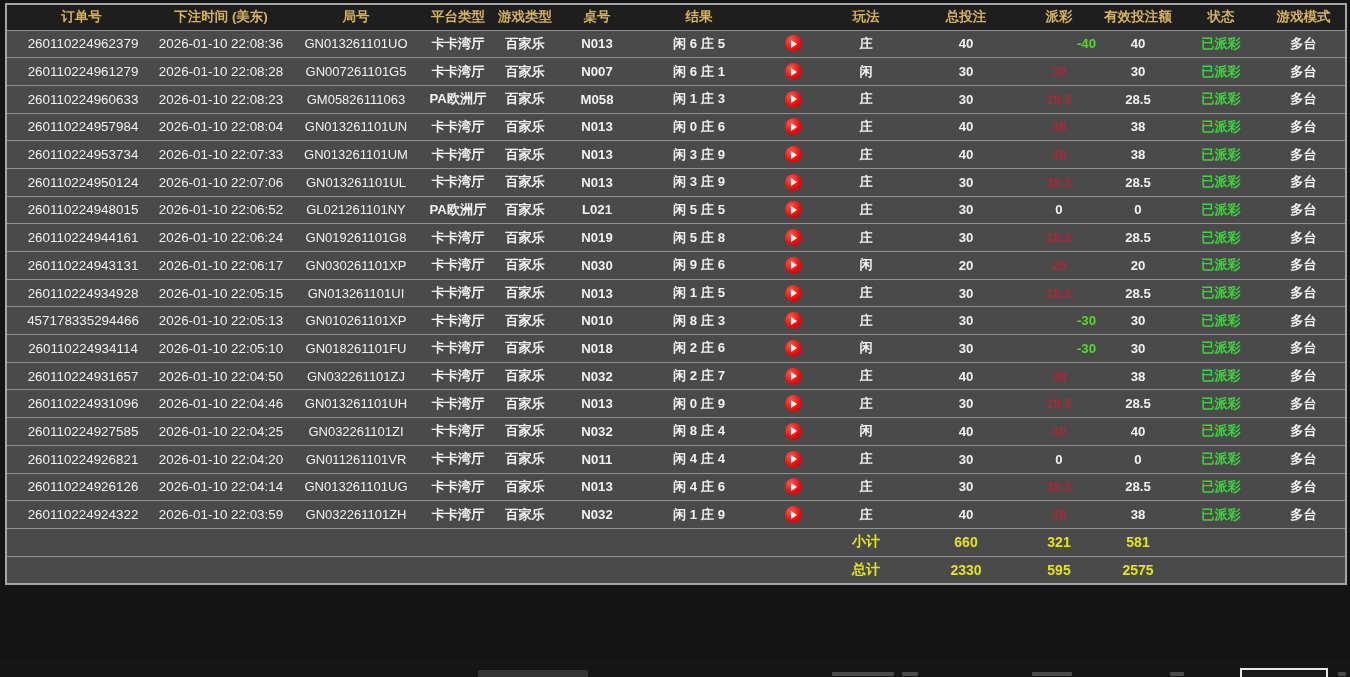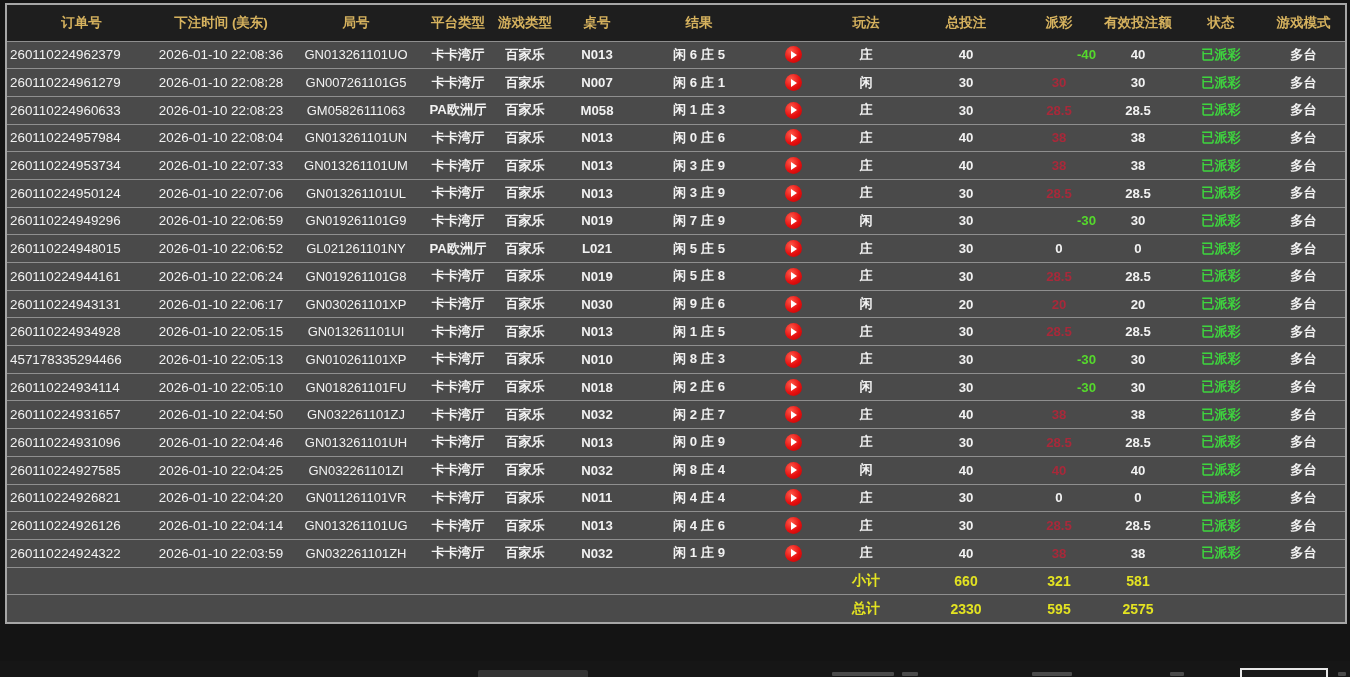--- a/index.html
+++ b/index.html
@@ -17,38 +17,38 @@
     border-collapse: collapse;
     table-layout: fixed;
     border: 2px solid #a6a6a6;
     background: #4a4a4a;
   }
   .bet-table th {
     background: #1e1e1e;
     color: #d6b25e;
     font-weight: 700;
     font-size: 13.5px;
-    height: 37px;
+    height: 26px;
     text-align: center;
     border-bottom: 1px solid #8f8f8f;
     white-space: nowrap;
     overflow: hidden;
   }
   .bet-table td {
     color: #f2f2f2;
     font-size: 13.2px;
     font-weight: 600;
     height: 27.7px;
     text-align: center;
     border-top: 1px solid #8f8f8f;
     white-space: nowrap;
     overflow: hidden;
     letter-spacing: 0px;
   }
-  .bet-table td.cell-order { text-align: left; padding-left: 3px; font-weight: 400; font-size: 13.4px; }
+  .bet-table td.cell-order { text-align: center; padding-left: 3px; font-weight: 400; font-size: 13.4px; }
   .bet-table td.cell-time  { font-weight: 400; font-size: 13.4px; margin-left: 16px; }
   .bet-table td.cell-round { font-weight: 400; font-size: 13px; }
   td.payout.pos  { color: #a8293a; }
   td.payout.neg  { color: #55d92c; text-align: right; }
   td.payout.zero { color: #f2f2f2; }
   td.status-cell { color: #3ed43e; }
   .replay-btn {
     display: inline-block;
     width: 17px; height: 17px;
     border-radius: 50%;
@@ -222,36 +222,20 @@
     <td>闲 3 庄 9</td>
     <td><span class="replay-btn"></span></td>
     <td>庄</td>
     <td>30</td>
     <td class="payout pos">28.5</td>
     <td>28.5</td>
     <td class="status-cell">已派彩</td>
     <td>多台</td>
   </tr>
 
-  <tr>
-    <td class="cell-order">260110224949296</td>
-    <td class="cell-time">2026-01-10 22:06:59</td>
-    <td class="cell-round">GN019261101G9</td>
-    <td>卡卡湾厅</td>
-    <td>百家乐</td>
-    <td>N019</td>
-    <td>闲 7 庄 9</td>
-    <td><span class="replay-btn"></span></td>
-    <td>闲</td>
-    <td>30</td>
-    <td class="payout neg">-30</td>
-    <td>30</td>
-    <td class="status-cell">已派彩</td>
-    <td>多台</td>
-  </tr>
 
   <tr>
     <td class="cell-order">260110224948015</td>
     <td class="cell-time">2026-01-10 22:06:52</td>
     <td class="cell-round">GL021261101NY</td>
     <td>PA欧洲厅</td>
     <td>百家乐</td>
     <td>L021</td>
     <td>闲 5 庄 5</td>
     <td><span class="replay-btn"></span></td>

